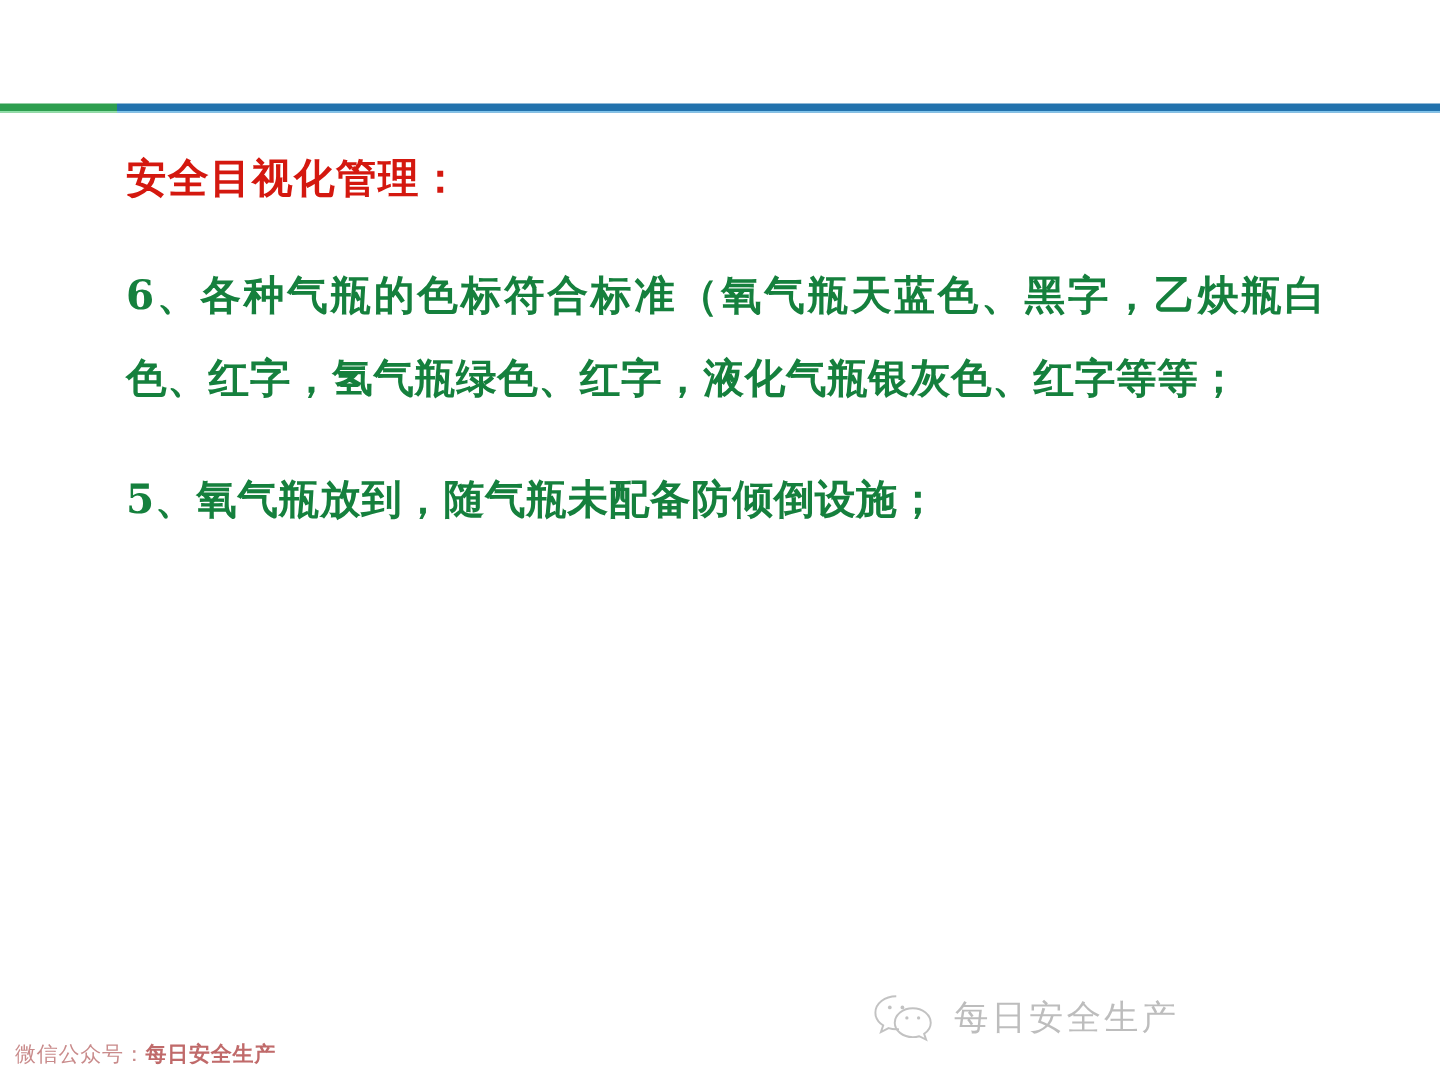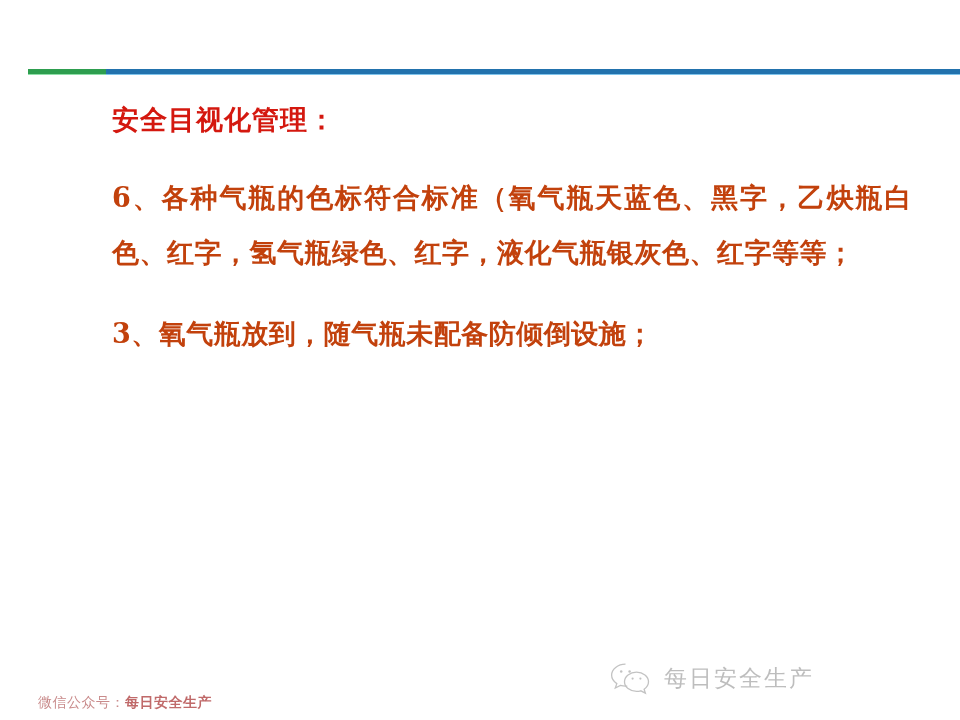--- a/index.html
+++ b/index.html
@@ -14,21 +14,20 @@
     overflow: hidden;
     position: relative;
   }
 
   .slide {
     position: relative;
     width: 804px;
     height: 720px;
     background: #ffffff;
     box-sizing: border-box;
-    margin-left: 28px;
   }
 
   
   .accent-rule {
     position: absolute;
     left: 0;
     top: 69px;
     width: 960px;
     height: 6px;
     display: flex;
@@ -64,21 +63,21 @@
     white-space: nowrap;
   }
 
   .body-list {
     list-style: none;
     margin: 0;
     padding: 0;
   }
 
   .body-item {
-    color: #c2410c;
+    color: #15803d;
     font-family: "DejaVu Serif", "Liberation Serif", serif;
     font-weight: bold;
     font-size: 27px;
     line-height: 55px;
     letter-spacing: 0.5px;
     margin: 0 0 26px 0;
     text-align: justify;
     text-justify: inter-character;
   }
   .body-item:last-child {
@@ -136,21 +135,21 @@
     <div class="accent-green"></div>
     <div class="accent-blue"></div>
   </div>
 
   <div class="content">
 
     <h1 class="slide-title">安全目视化管理：</h1>
 
     <ul class="body-list">
       <li class="body-item wrapping">6、各种气瓶的色标符合标准（氧气瓶天蓝色、黑字，乙炔瓶白色、红字，氢气瓶绿色、红字，液化气瓶银灰色、红字等等；</li>
-      <li class="body-item">3、氧气瓶放到，随气瓶未配备防倾倒设施；</li>
+      <li class="body-item">5、氧气瓶放到，随气瓶未配备防倾倒设施；</li>
     </ul>
 
   </div>
 
   <div class="wm-bottom-left">
     <span>微信公众号：</span><span class="wm-strong">每日安全生产</span>
   </div>
 
   <div class="wm-bottom-right">
     <span>

